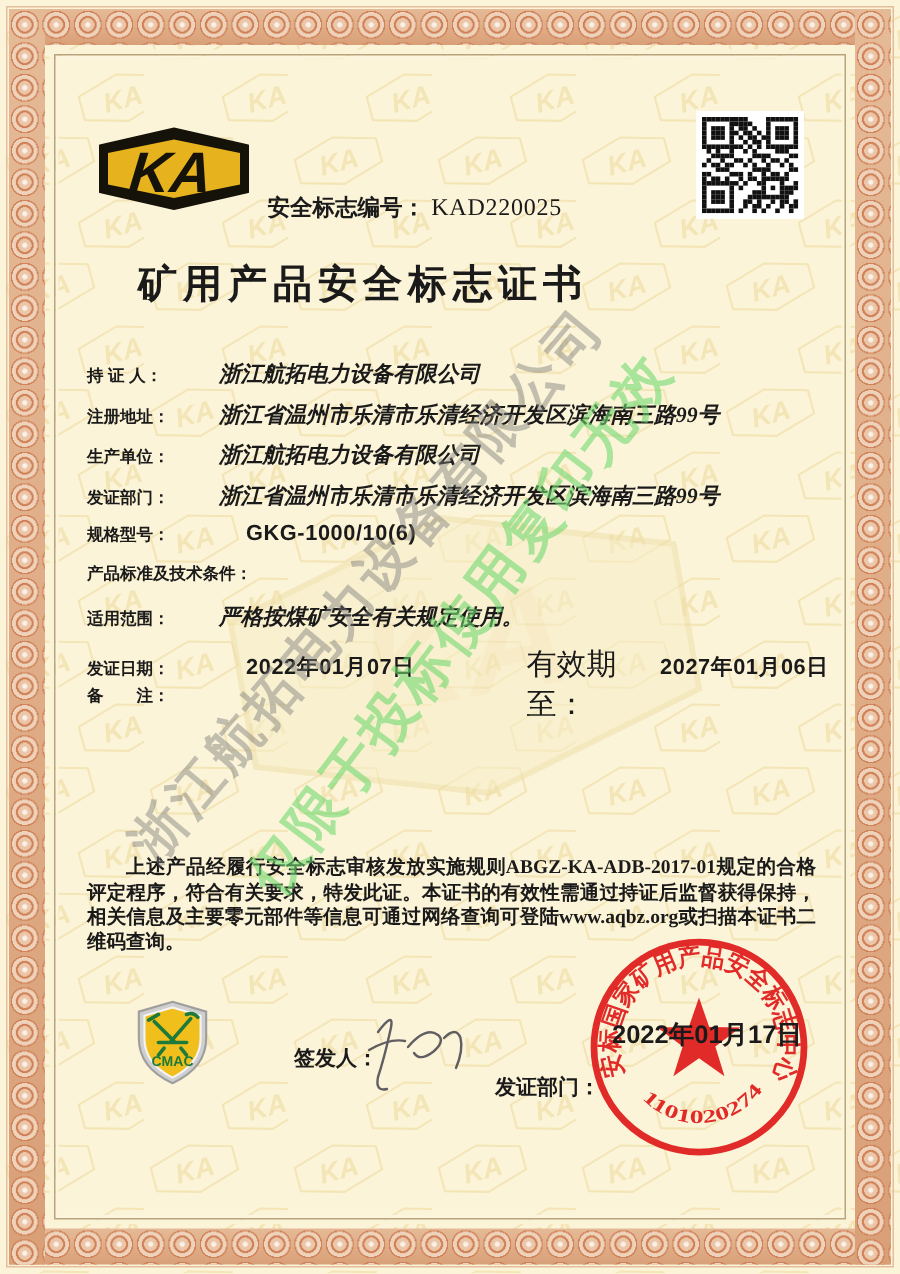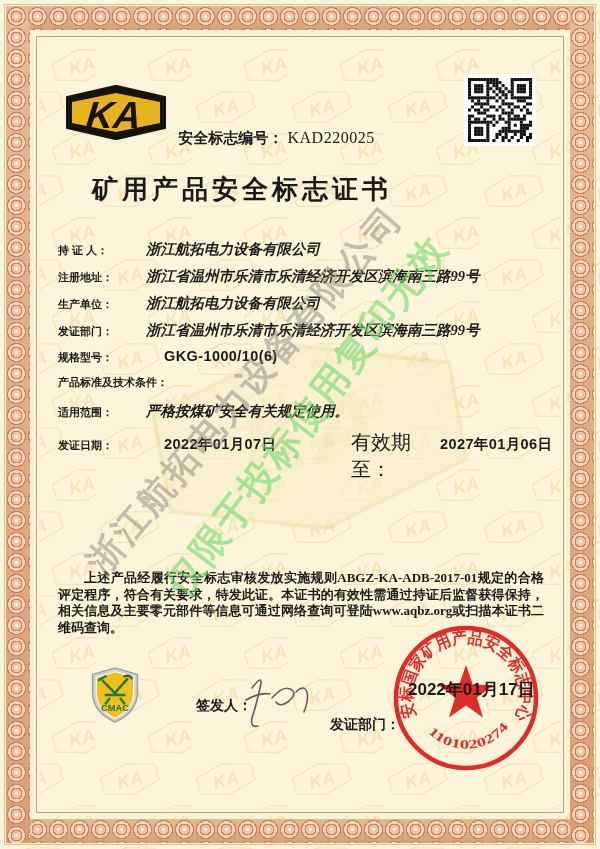--- a/index.html
+++ b/index.html
@@ -385,20 +385,24 @@
   <div class="row">
     <span class="lbl">适用范围：</span>
     <span class="val kai">严格按煤矿安全有关规定使用。</span>
   </div>
   <div class="row dates">
     <span class="lbl">发证日期：</span>
     <span class="val num">2022年01月07日</span>
     <span class="lbl2">有效期至：</span>
     <span class="val2 val num">2027年01月06日</span>
   </div>
+  <div class="row">
+    <span class="lbl">备　　注：</span>
+    <span class="val kai"></span>
+  </div>
 </div>
 
 <div class="paragraph abs">上述产品经履行安全标志审核发放实施规则ABGZ-KA-ADB-2017-01规定的合格评定程序，符合有关要求，特发此证。本证书的有效性需通过持证后监督获得保持，相关信息及主要零元部件等信息可通过网络查询可登陆www.aqbz.org或扫描本证书二维码查询。</div>
 
 <svg id="cmac-logo" class="abs" width="58" height="58" viewBox="0 0 60 62">
   <path d="M30,2 L54,9 V28 Q54,49 30,60 Q6,49 6,28 V9 Z" fill="#cfcfcf" stroke="#9e9e9e" stroke-width="1.5"></path>
   <path d="M30,6 L50,12 V28 Q50,46 30,56 Q10,46 10,28 V12 Z" fill="#f0bf1c" stroke="#f4f4f4" stroke-width="1.5"></path>
   <g stroke="#1d7a3b" stroke-width="2.6" fill="none" stroke-linecap="round">
     <path d="M17,16 L31,30"></path>
     <path d="M43,14 L29,30"></path>

